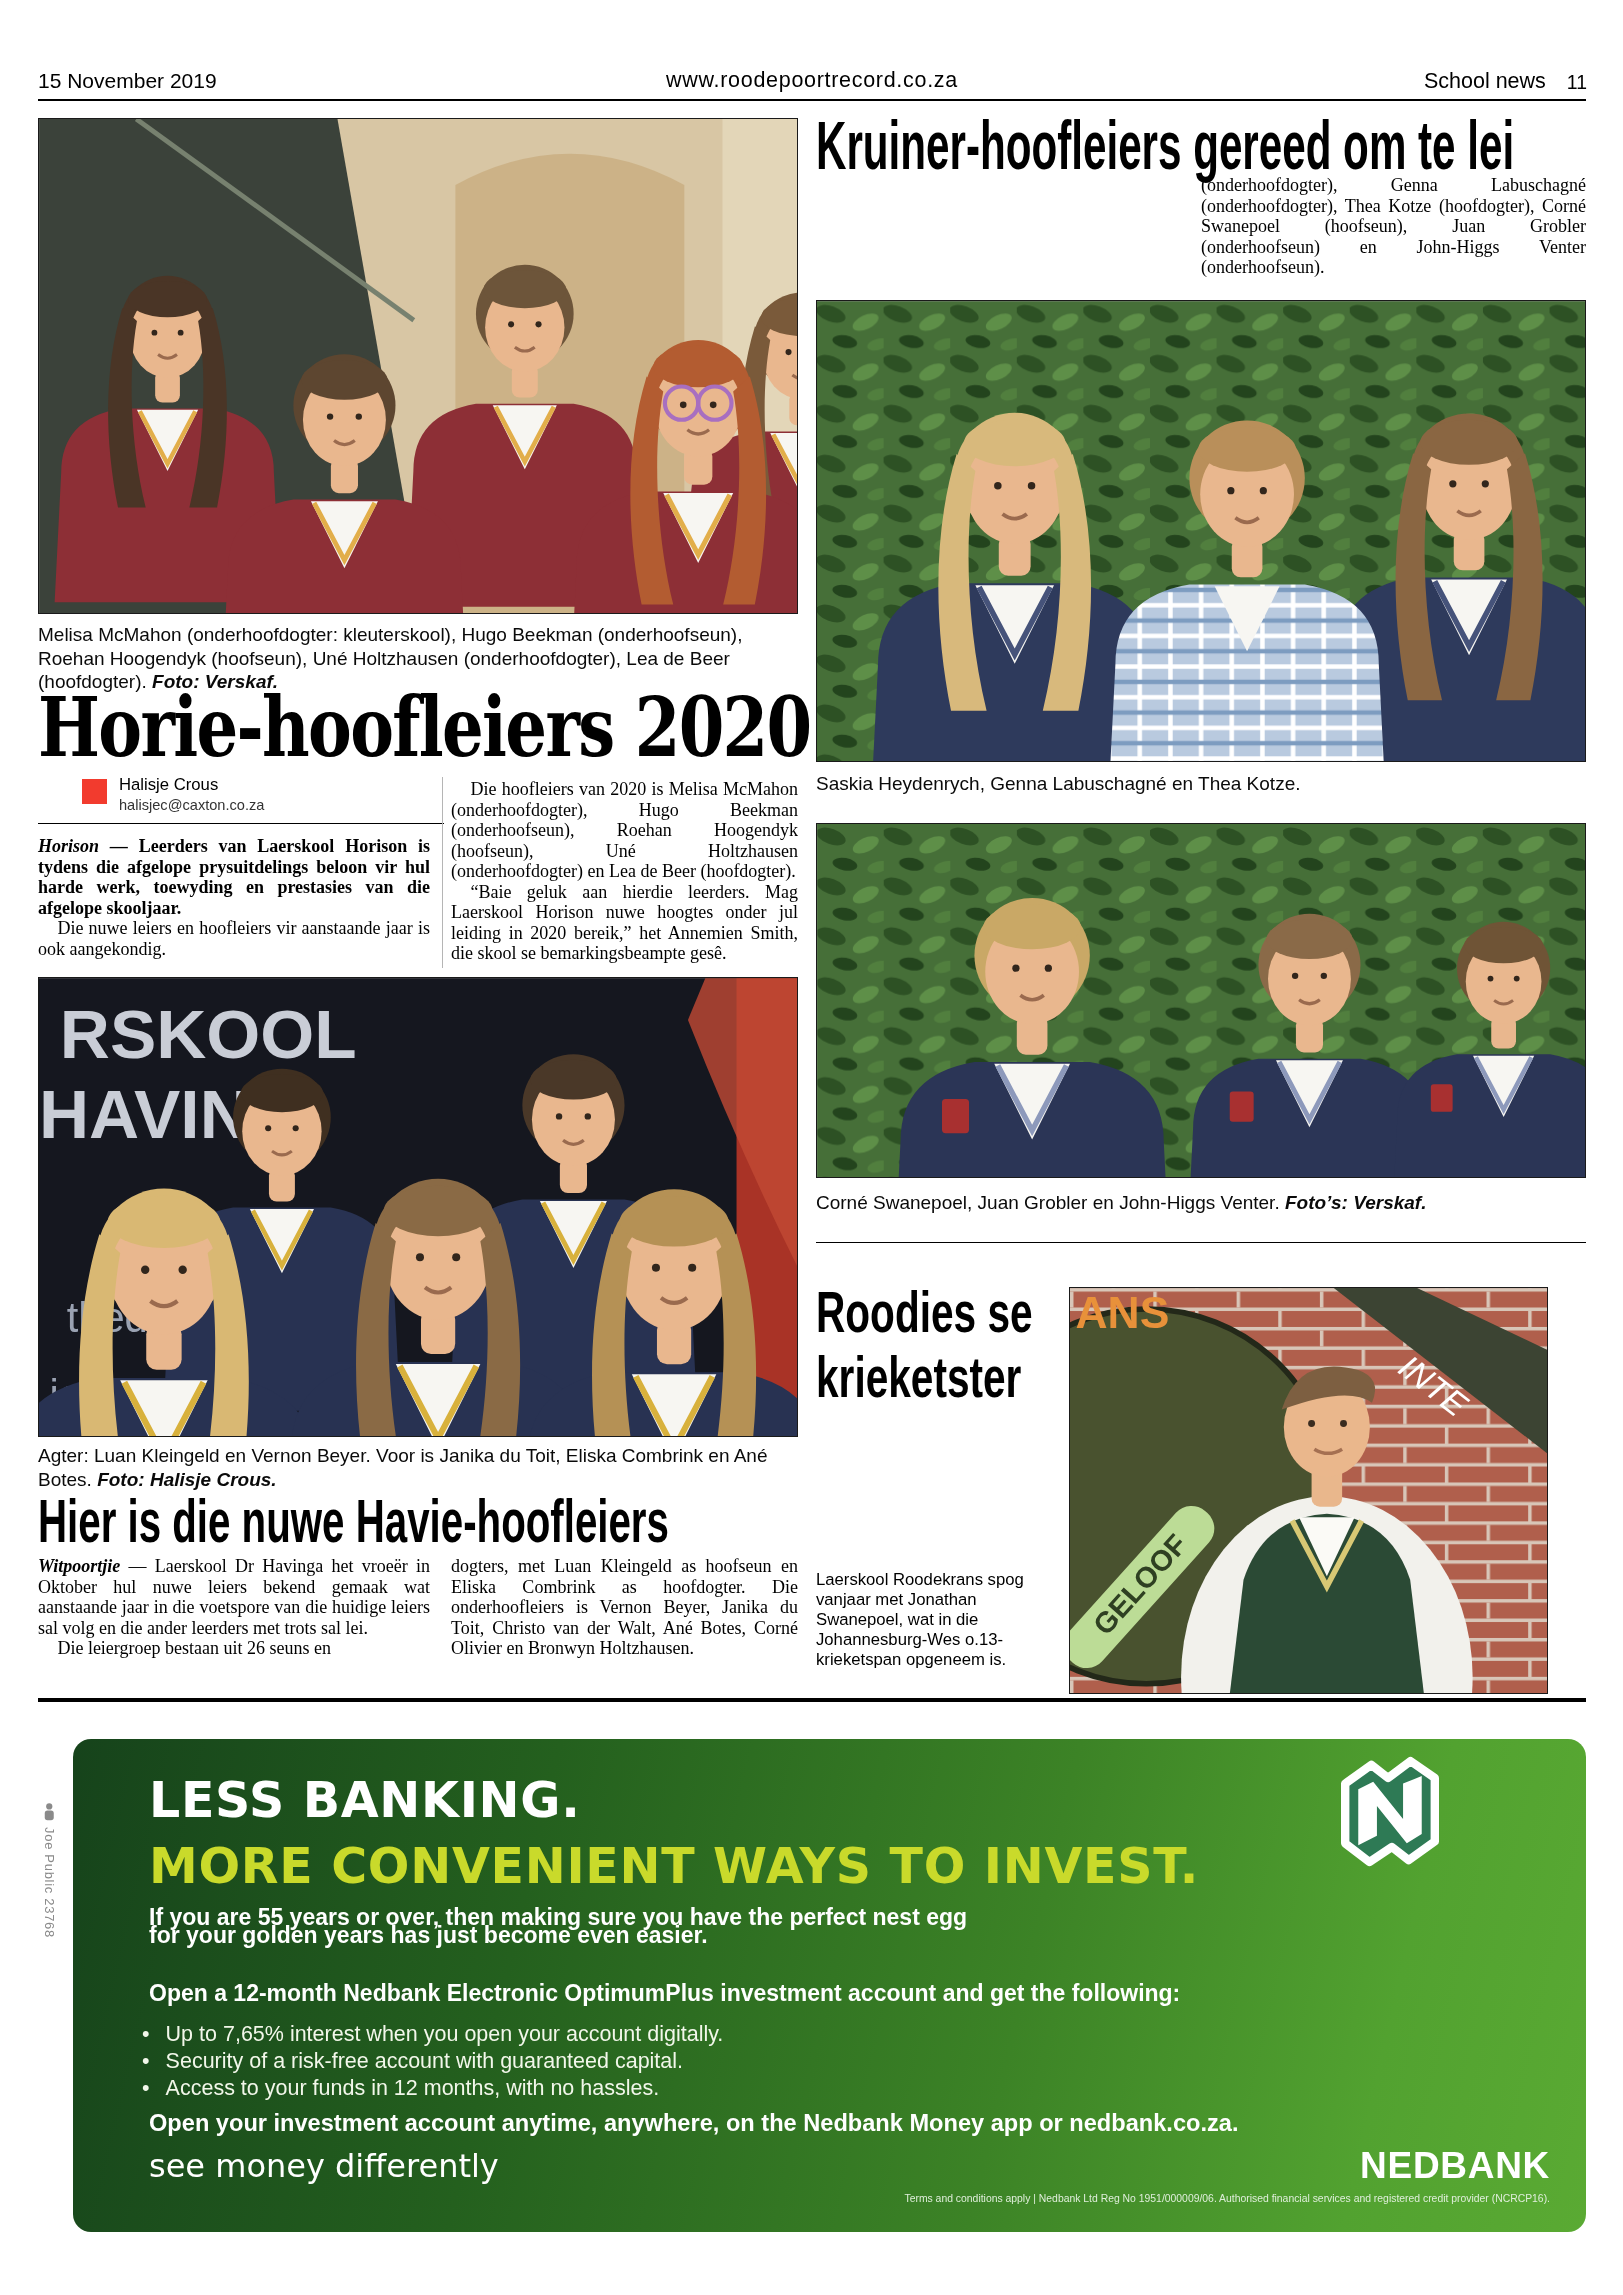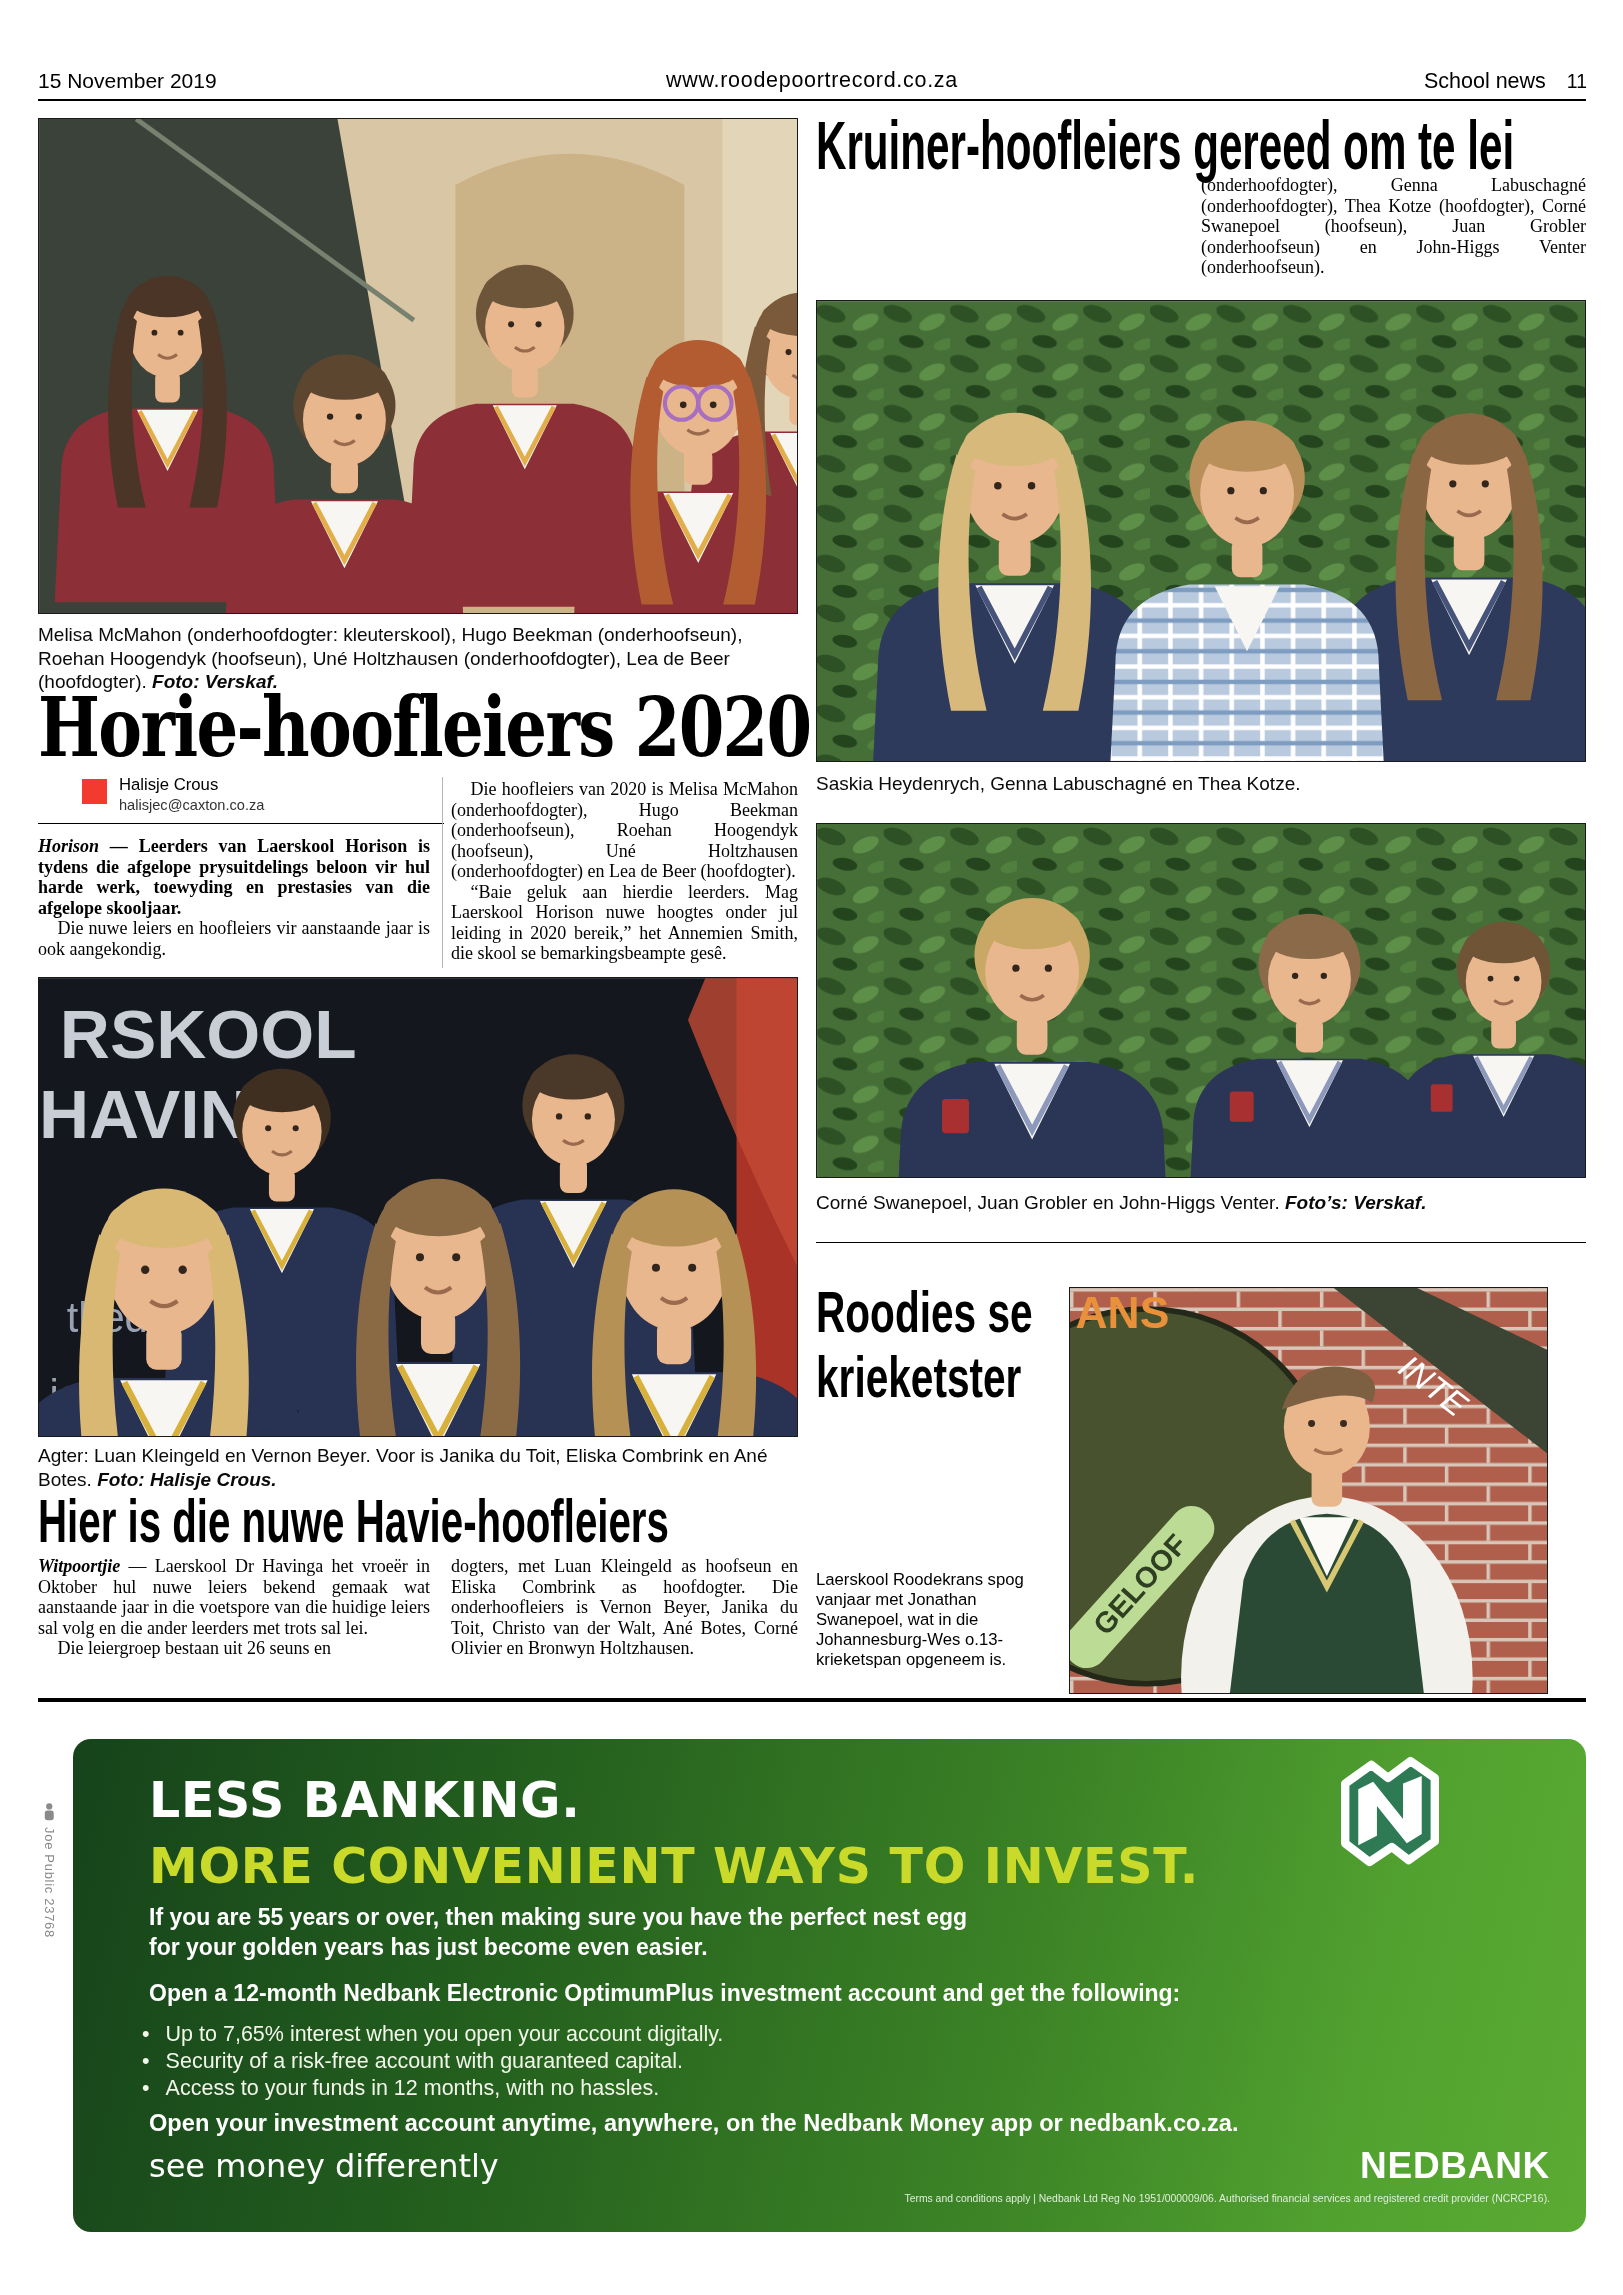--- a/index.html
+++ b/index.html
@@ -2,21 +2,21 @@
 <html style="font-size:11px"><head>
 <meta charset="utf-8">
 <style>
   html,body{margin:0;padding:0;background:#ffffff;}
   #page{position:relative;width:1624px;height:2295px;background:#fff;overflow:hidden;
         font-family:"Liberation Sans",sans-serif;color:#000;}
   .abs{position:absolute;}
   
   .hdr-date{left:38px;top:69px;font-size:21px;}
   .hdr-url{left:50%;top:68px;transform:translateX(-50%);font-size:21.5px;letter-spacing:0.7px;}
-  .hdr-right{right:37px;top:69px;display:flex;align-items:center;gap:21px;}
+  .hdr-right{right:37px;top:69px;display:flex;align-items:flex-end;gap:21px;}
   .hdr-section{font-size:21.5px;}
   .hdr-pageno{font-size:19.4px;}
   .rule{background:#000;}
   
   .photo{border:0.7px solid #1a1a1a;box-sizing:border-box;overflow:hidden;background:#888;}
   .photo svg{display:block;}
   
   .caption{font-size:19px;line-height:23.6px;color:#0a0a0a;}
   .caption .credit{font-weight:bold;font-style:italic;}
   
@@ -297,21 +297,21 @@
       <circle cx="9" cy="5" r="4.5" fill="#8a8a8a"></circle>
         <rect x="2.5" y="11" width="13" height="14" rx="4" fill="#8a8a8a"></rect>
     </svg>
     <span class="agency-text">Joe Public 23768</span>
   </div>
 
   <div class="abs ad">
     <div class="ad-h1">LESS BANKING.</div>
     <div class="ad-h2">MORE CONVENIENT WAYS TO INVEST.</div>
     <div class="ad-intro" style="top:165px;">If you are 55 years or over, then making sure you have the perfect nest egg</div>
-    <div class="ad-intro" style="top:195px;text-align:center;">for your golden years has just become even easier.</div>
+    <div class="ad-intro" style="top:183px;text-align:center;">for your golden years has just become even easier.</div>
     <div class="ad-sub">Open a 12-month Nedbank Electronic OptimumPlus investment account and get the following:</div>
     <div class="ad-bullet" style="top:283px;">Up to 7,65% interest when you open your account digitally.</div>
     <div class="ad-bullet" style="top:310px;">Security of a risk-free account with guaranteed capital.</div>
     <div class="ad-bullet" style="top:337px;">Access to your funds in 12 months, with no hassles.</div>
     <div class="ad-cta">Open your investment account anytime, anywhere, on the Nedbank Money app or nedbank.co.za.</div>
     <div class="ad-tag">see money differently</div>
     <div class="ad-brand">NEDBANK</div>
     <div class="ad-terms">Terms and conditions apply | Nedbank Ltd Reg No 1951/000009/06. Authorised financial services and registered credit provider (NCRCP16).</div>
     <svg style="left:1261px;top:9px;" width="112" height="129" viewBox="0 0 120 130">
       <polygon points="12,34 40,14 58,28 82,10 108,28 108,96 80,116 62,102 38,118 12,98" fill="#2e7a55" stroke="#ffffff" stroke-width="9" stroke-linejoin="round"></polygon>

